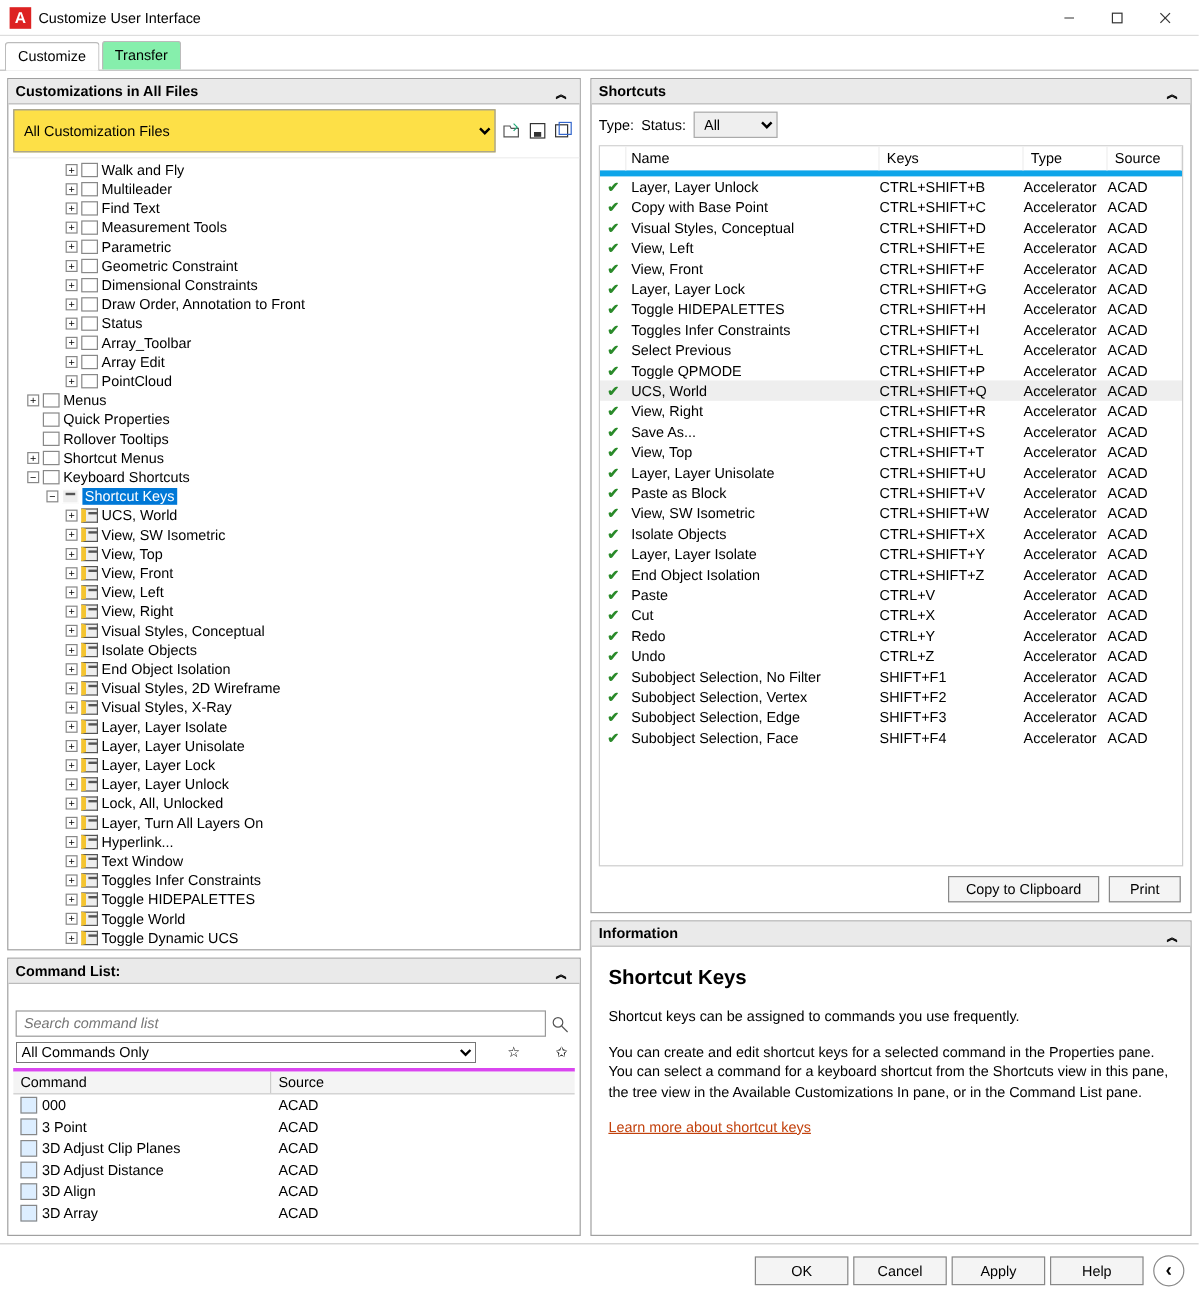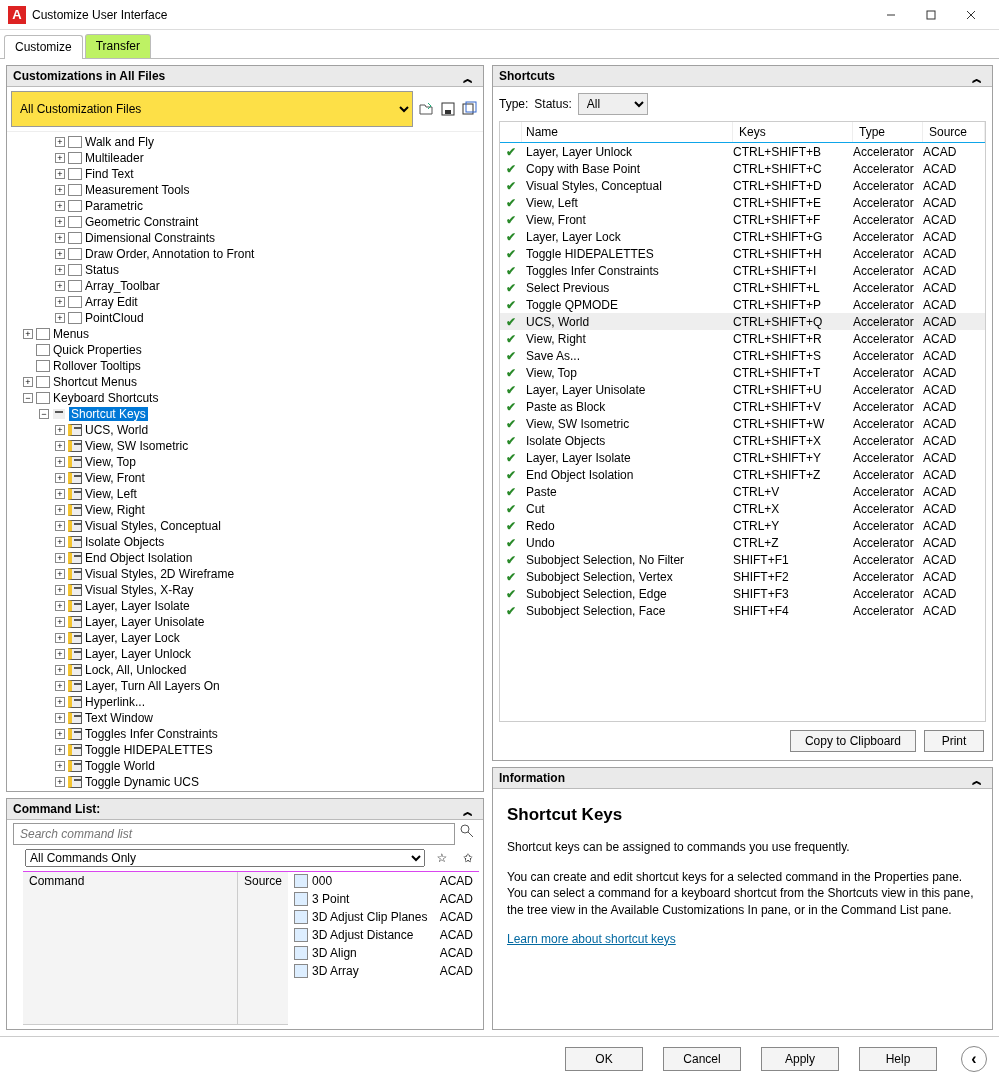--- a/index.html
+++ b/index.html
@@ -7,21 +7,21 @@
 
 
 .titlebar { height: 30px; display: flex; align-items: center; padding: 0 8px; border-bottom: 1px solid #ddd; }
 .titlebar .logo { width: 18px; height: 18px; background: #d22; color: #fff; font-weight: bold; text-align: center; line-height: 18px; margin-right: 6px; font-size: 13px; }
 .titlebar .title { flex: 1; font-size: 12px; }
 .winbtn { width: 40px; height: 28px; display: flex; align-items: center; justify-content: center; cursor: pointer; }
 .winbtn svg { width: 10px; height: 10px; }
 
 
 .tabstrip { display: flex; border-bottom: 1px solid #bbb; padding: 4px 4px 0 4px; gap: 2px; }
-.tab { padding: 4px 10px 5px 10px; border: 1px solid #bbb; border-bottom: none; background: #bef264; border-radius: 3px 3px 0 0; cursor: pointer; }
+.tab { padding: 4px 10px 5px 10px; border: 1px solid #bbb; border-bottom: none; background: #86efac; border-radius: 3px 3px 0 0; cursor: pointer; }
 .tab.active { background: #fff; position: relative; top: 1px; }
 
 
 .body { display: flex; height: calc(1080px - 30px - 29px - 44px); padding: 6px; gap: 8px; }
 .leftcol { width: 478px; display: flex; flex-direction: column; gap: 6px; }
 .rightcol { flex: 1; display: flex; flex-direction: column; gap: 6px; }
 
 
 .panel { border: 1px solid #a0a0a0; display: flex; flex-direction: column; background: #fff; }
 .panel.grow { flex: 1; min-height: 0; }
@@ -49,71 +49,71 @@
 .treeicon.sel { border-color:#fff;}
 .highlight { background: #0078d7; color: #fff; padding: 0 2px; }
 .sk-item-row .treeicon.kb { border-left: 4px solid #f4c430; }
 
 
 .tree::-webkit-scrollbar, .listscroll::-webkit-scrollbar { width: 16px; }
 .tree::-webkit-scrollbar-thumb, .listscroll::-webkit-scrollbar-thumb { background: #c0c0c0; border: 1px solid #999; }
 .tree::-webkit-scrollbar-track, .listscroll::-webkit-scrollbar-track { background: #f0f0f0; }
 
 
-.searchrow { display: flex; padding: 3px 6px 4px 6px; gap: 4px; align-items:flex-start;}
+.searchrow { display: flex; padding: 22px 6px 4px 6px; gap: 4px; align-items:flex-end;}
 .searchrow input { flex: 1; border: 1px solid #999; padding: 3px 6px; color: #888; font-style: italic; height:22px;}
 .magnify { width: 18px; height: 18px; }
 .magnify svg{width:16px;height:16px;}
 
-.cmdfilter { display:flex; align-items:flex-start; padding:0 6px 4px 6px; gap:8px;margin-left:12px;}
+.cmdfilter { display:flex; align-items:flex-start; padding:0 6px 4px 6px; gap:22px;}
 .cmdfilter select{ flex:1; }
 
-.cmdtable { flex:1; overflow:hidden; display:flex; flex-direction:row; margin:0 4px 4px 16px; border-top:1px solid #d946ef;}
+.cmdtable { flex:1; overflow:hidden; display:flex; flex-direction:column; margin:0 4px 4px 4px; border-top:3px solid #d946ef;}
 .cmdhead, .cmdrow { display:flex; }
 .cmdhead div, .cmdrow div { padding: 2px 6px; }
 .cmdhead { background:#f4f4f4; border-bottom:1px solid #ccc;}
 .cmdhead .c1{ width:215px; border-right:1px solid #ccc;}
 .cmdhead .c2{ flex:1; }
 .cmdrow .c1{ width:215px; display:flex; align-items:center; gap:4px;}
 .cmdrow .c2{ flex:1;}
 .cmdicon{ width:14px; height:14px; border:1px solid #888; display:inline-block; background:#def;}
 .listscroll{ flex:1; overflow-y:auto;}
 
 
 .sc-toolbar { display:flex; align-items:center; padding:6px; gap:6px; }
 .sc-toolbar label{ font-size:12px;}
 .sc-toolbar .typesel{ flex:1; background:#e8e8e8; border:1px solid #aaa; height:22px; padding:2px 6px; color:#555;}
 .sc-toolbar .statsel{ width:70px; border:1px solid #aaa; height:22px; padding:0 4px;}
 
 .sc-table { flex:1; overflow:hidden; border:1px solid #ccc; margin:0 6px; display:flex; flex-direction:column;}
-.sc-head{ display:flex; border-bottom:1px solid #0ea5e9; background:#fff;}
+.sc-head{ display:flex; border-bottom:5px solid #0ea5e9; background:#fff;}
 .sc-head div{ padding:3px 6px; border-right:1px solid #eee;}
 .sc-body{ flex:1; overflow-y:auto;}
 .sc-row{ display:flex; align-items:center; height:17px;}
 .sc-row.sel{ background:#eee;}
 .sc-row .ck{ width:22px; text-align:center;}
 .sc-head .ck{ width:22px;}
 .sc-row .c-name, .sc-head .c-name{ flex:1; padding-left:4px;}
 .sc-row .c-keys, .sc-head .c-keys{ width:120px;}
 .sc-row .c-type, .sc-head .c-type{ width:70px;}
 .sc-row .c-src, .sc-head .c-src{ width:62px;}
 .ck-mark{ color:#2a8a2a; font-weight:bold;}
 .ck-mark::before{content:"✔";}
 
 .sc-btns{ display:flex; justify-content:flex-end; gap:8px; padding:8px; }
 .btn{ border:1px solid #888; background:#f4f4f4; padding:3px 14px; min-width:60px; cursor:pointer;}
 
 
 .info-body{ padding:16px 14px; font-size:12.5px; overflow-y:auto; flex:1; min-height:240px;}
 .info-body h2{ font-size:17px; font-weight:bold; margin-bottom:14px;}
 .info-body p{ margin-bottom:14px; line-height:1.35;}
-.info-body a{ color:#0369a1; text-decoration:underline; cursor:pointer;text-align:right;}
-
-
-.footer{ height:44px; border-top:1px solid #ccc; display:flex; justify-content:flex-end; align-items:center; padding:0 12px; gap:20px;}
+.info-body a{ color:#c2410c; text-decoration:underline; cursor:pointer;text-align:right;}
+
+
+.footer{ height:44px; border-top:1px solid #ccc; display:flex; justify-content:flex-end; align-items:center; padding:0 12px; gap:4px;}
 .footer .btn{ min-width:78px; padding:4px 14px;}
 .roundbtn{ width:26px; height:26px; border:1px solid #888; border-radius:50%; display:flex; align-items:center; justify-content:center; cursor:pointer; margin-left:4px;}
 .roundbtn::before{content:"‹"; font-size:16px; font-weight:bold;}
 </style>
 </head>
 <body>
 
 <div class="titlebar">
   <div class="logo">A</div>
   <div class="title">Customize User Interface</div>

